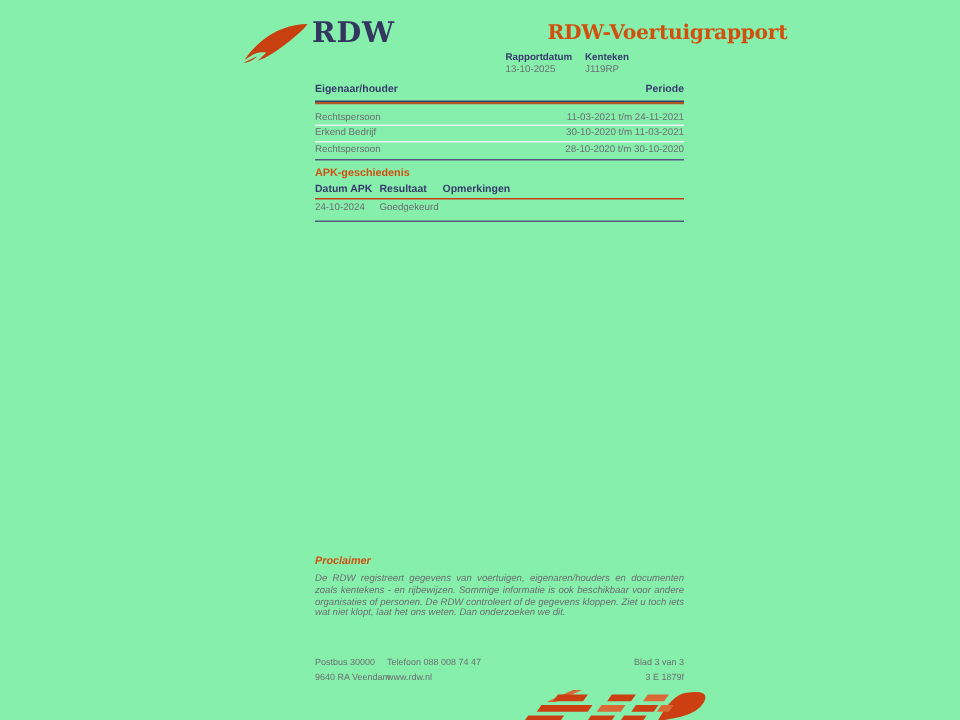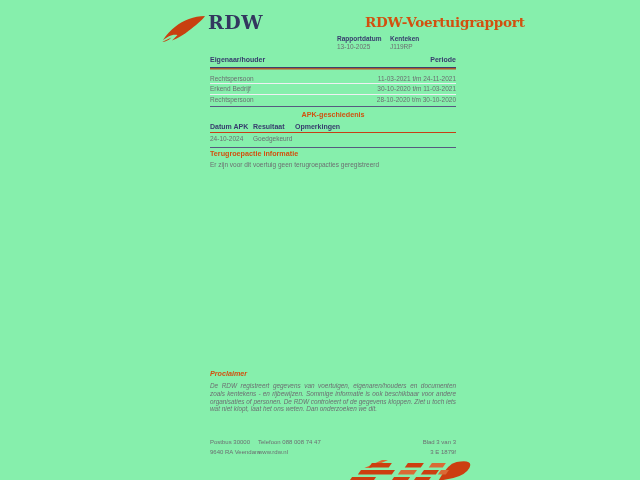--- a/index.html
+++ b/index.html
@@ -23,21 +23,21 @@
               color:#373b6d;padding-bottom:4px;border-bottom:1.5px solid #3c406f;
               box-shadow:0 1.5px 0 #b05a2a;}
   .owner-rows{margin-top:6px;}
   .owner-row{display:flex;justify-content:space-between;font-size:6.5px;color:#6c6e71;
              height:9.3px;align-items:center;border-bottom:1px solid #f0f0f3;}
   .owner-row:last-child{border-bottom:none;}
   .owner-bottom{border-bottom:1px solid #565a80;margin-top:2px;}
 
   
   .sec-title{font-size:7.2px;font-weight:bold;color:#d2500f;}
-  .apk{position:absolute;left:210px;top:110px;width:246px;text-align:center;}
+  .apk{position:absolute;left:210px;top:110px;width:246px;}
   .apk-head{position:relative;height:9px;margin-top:4px;font-size:7px;font-weight:bold;
             color:#373b6d;border-bottom:1.5px solid #c63e15;}
   .apk-row{position:relative;height:9px;margin-top:2px;font-size:6.5px;color:#6c6e71;}
   .c0{position:absolute;left:0;} .c1{position:absolute;left:43px;} .c2{position:absolute;left:85px;}
   .apk-bottom{border-bottom:1px solid #565a80;margin-top:3px;}
 
   .recall{position:absolute;left:210px;top:149px;width:246px;}
   .body-text{font-size:6.5px;color:#6c6e71;margin-top:3px;}
 
   .proclaimer{position:absolute;left:210px;top:369px;width:246px;font-style:italic;}
@@ -103,24 +103,20 @@
       <span class="c2">Opmerkingen</span>
     </div>
     <div class="apk-row">
       <span class="c0">24-10-2024</span>
       <span class="c1">Goedgekeurd</span>
       <span class="c2"></span>
     </div>
     <div class="apk-bottom"></div>
   </div>
 
-  <div class="recall">
-    <div class="sec-title">Terugroepactie informatie</div>
-    <div class="body-text">Er zijn voor dit voertuig geen terugroepacties geregistreerd</div>
-  </div>
 
   <div class="proclaimer">
     <div class="sec-title">Proclaimer</div>
     <p>De RDW registreert gegevens van voertuigen, eigenaren/houders en documenten zoals kentekens - en rijbewijzen. Sommige informatie is ook beschikbaar voor andere organisaties of personen. De RDW controleert of de gegevens kloppen. Ziet u toch iets wat niet klopt, laat het ons weten. Dan onderzoeken we dit.</p>
   </div>
 
   <div class="footer-row fr1">
     <span class="f-left">Postbus 30000</span>
     <span class="f-mid">Telefoon 088 008 74 47</span>
     <span class="f-right">Blad 3 van 3</span>

